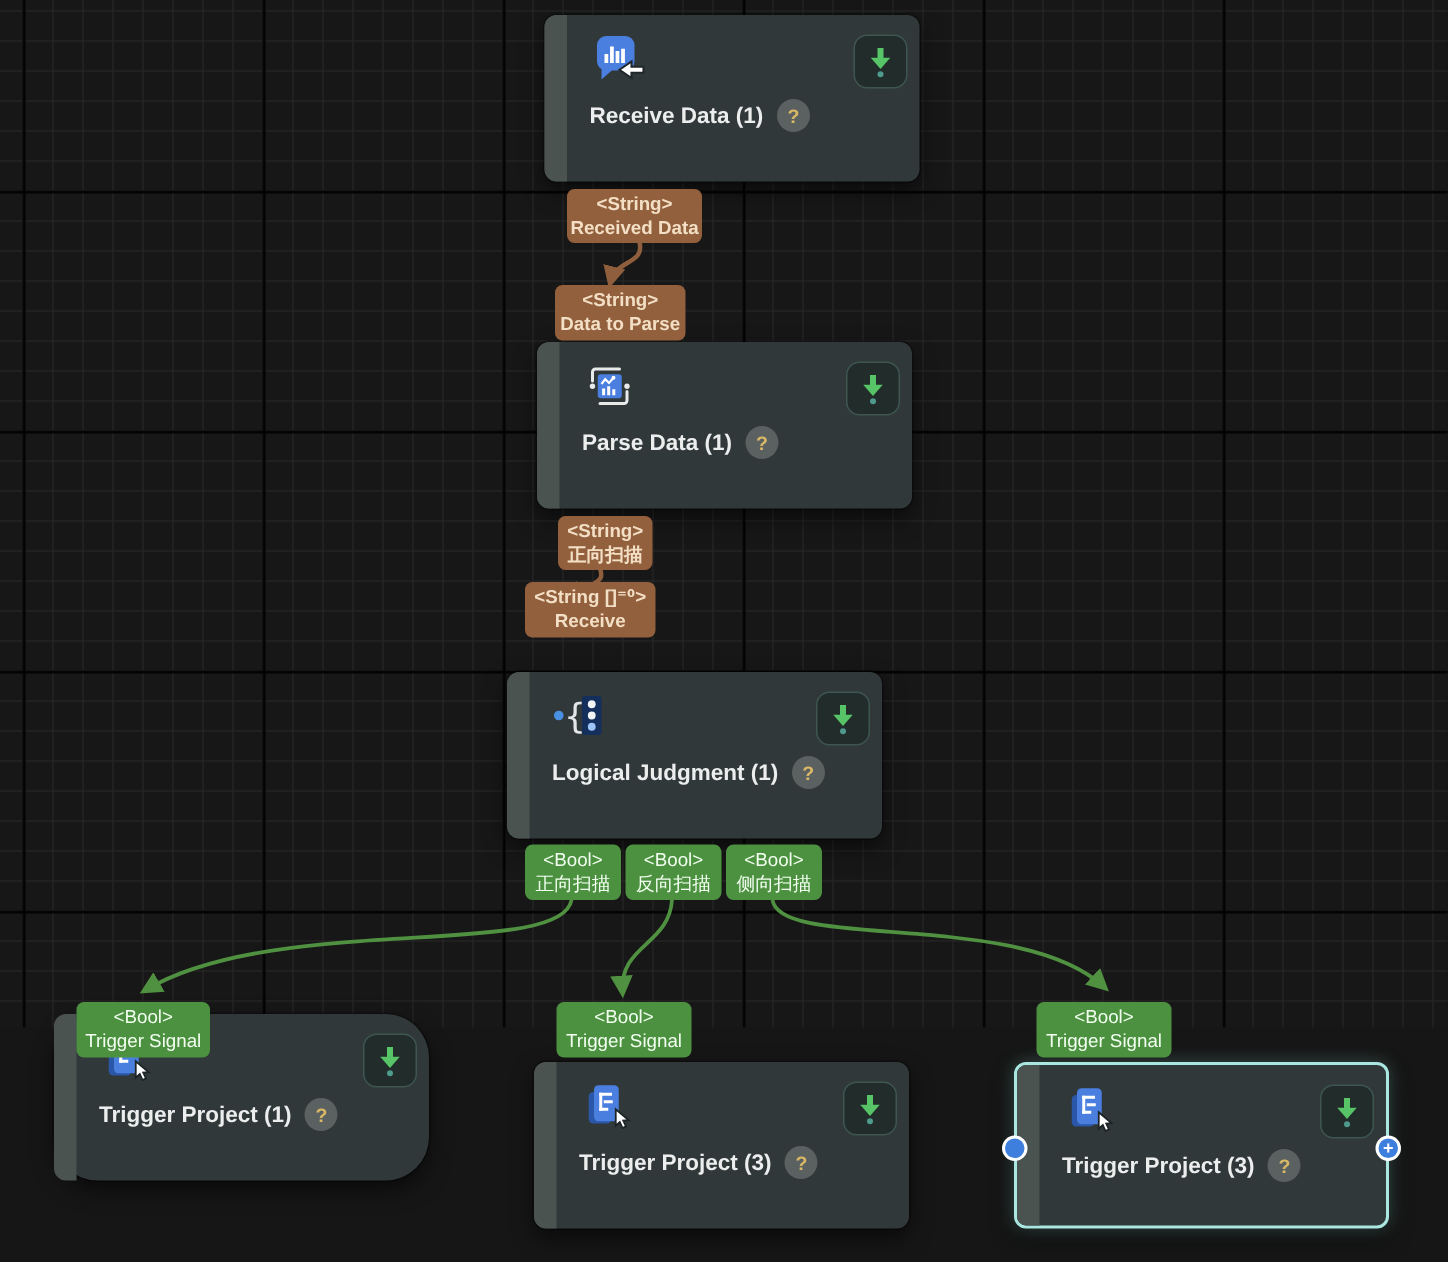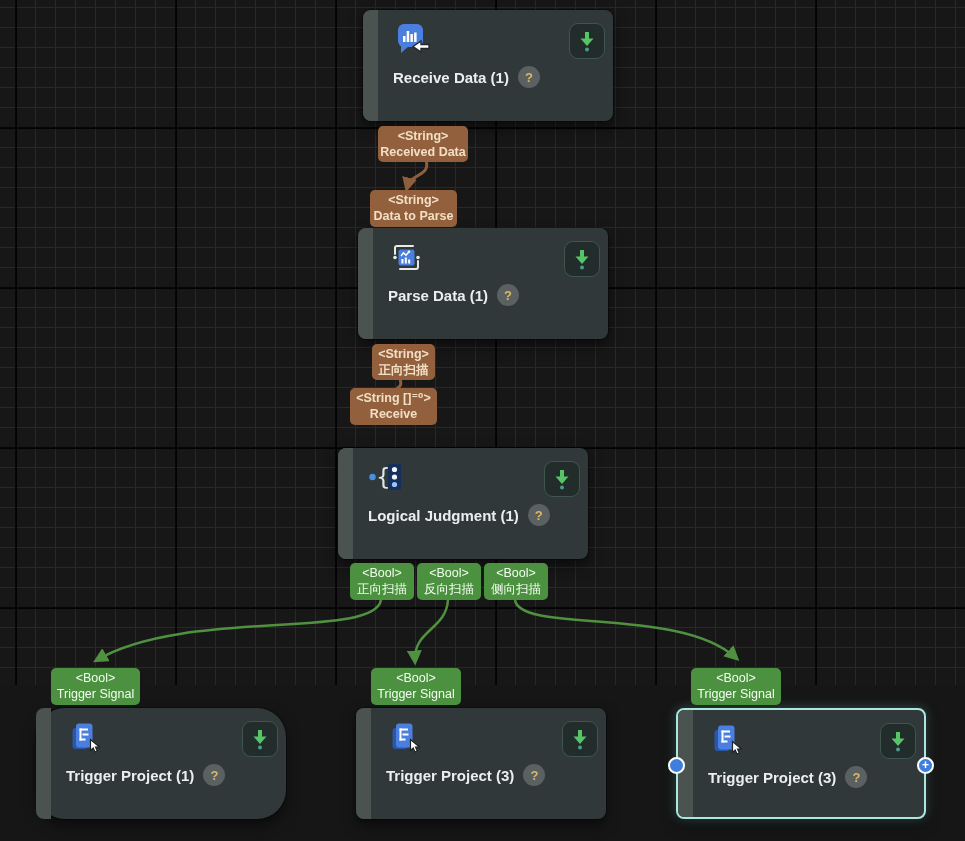--- a/index.html
+++ b/index.html
@@ -150,21 +150,21 @@
         <polygon points="3.5,9.5 16.5,9.5 10,17" fill="#56C467"></polygon>
         <circle cx="10" cy="20.5" r="2" fill="#4E9A8C"></circle>
       </svg>
     </button>
     <div class="title-row">
       <span class="node-title">Logical Judgment (1)</span>
       <span class="help-badge">?</span>
     </div>
   </div>
 
-  <div class="node" style="left:36px;top:708px;border-radius:29px;">
+  <div class="node" style="left:36px;top:676px;border-radius:29px;">
     <div class="node-bar"></div>
     <div class="node-icon">
       <svg width="38" height="38" viewBox="0 0 38 38">
         <rect x="6.5" y="9" width="15" height="21" rx="3" fill="#2B57A8"></rect>
         <rect x="10" y="4.5" width="16.5" height="24" rx="3" fill="#4A7FE0"></rect>
         <rect x="13.5" y="9.5" width="2" height="12" fill="#fff"></rect>
         <rect x="13.5" y="9.5" width="8.5" height="2" fill="#fff"></rect>
         <rect x="16.5" y="14.5" width="6" height="2" fill="#fff"></rect>
         <rect x="13.5" y="19.5" width="6" height="2" fill="#fff"></rect>
         <polygon points="24.5,20.5 24.5,31.5 27.2,29 29,33 31.3,31.9 29.5,28.1 33.2,27.8" fill="#FFFFFF" stroke="#1d2426" stroke-width="1.2"></polygon>

